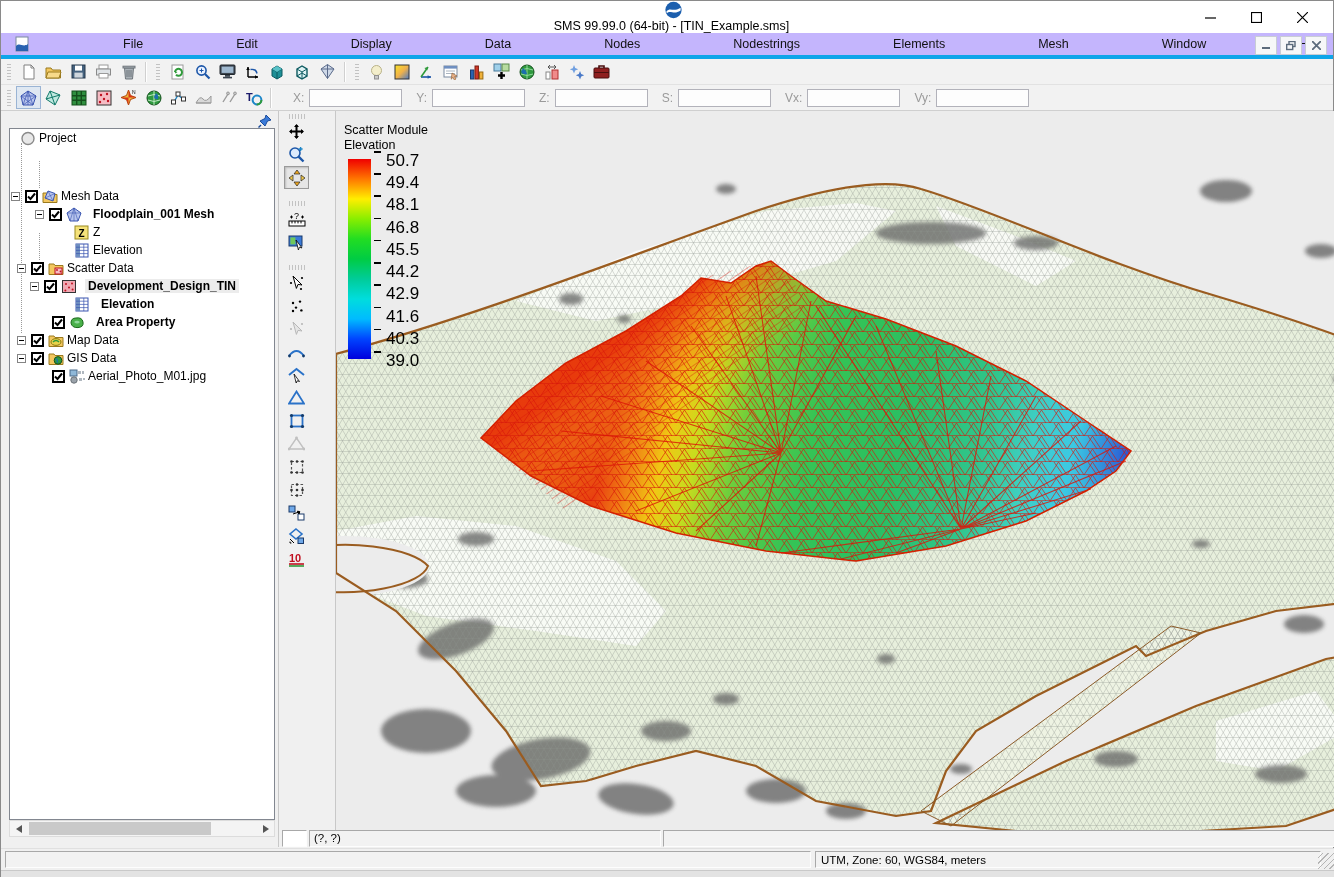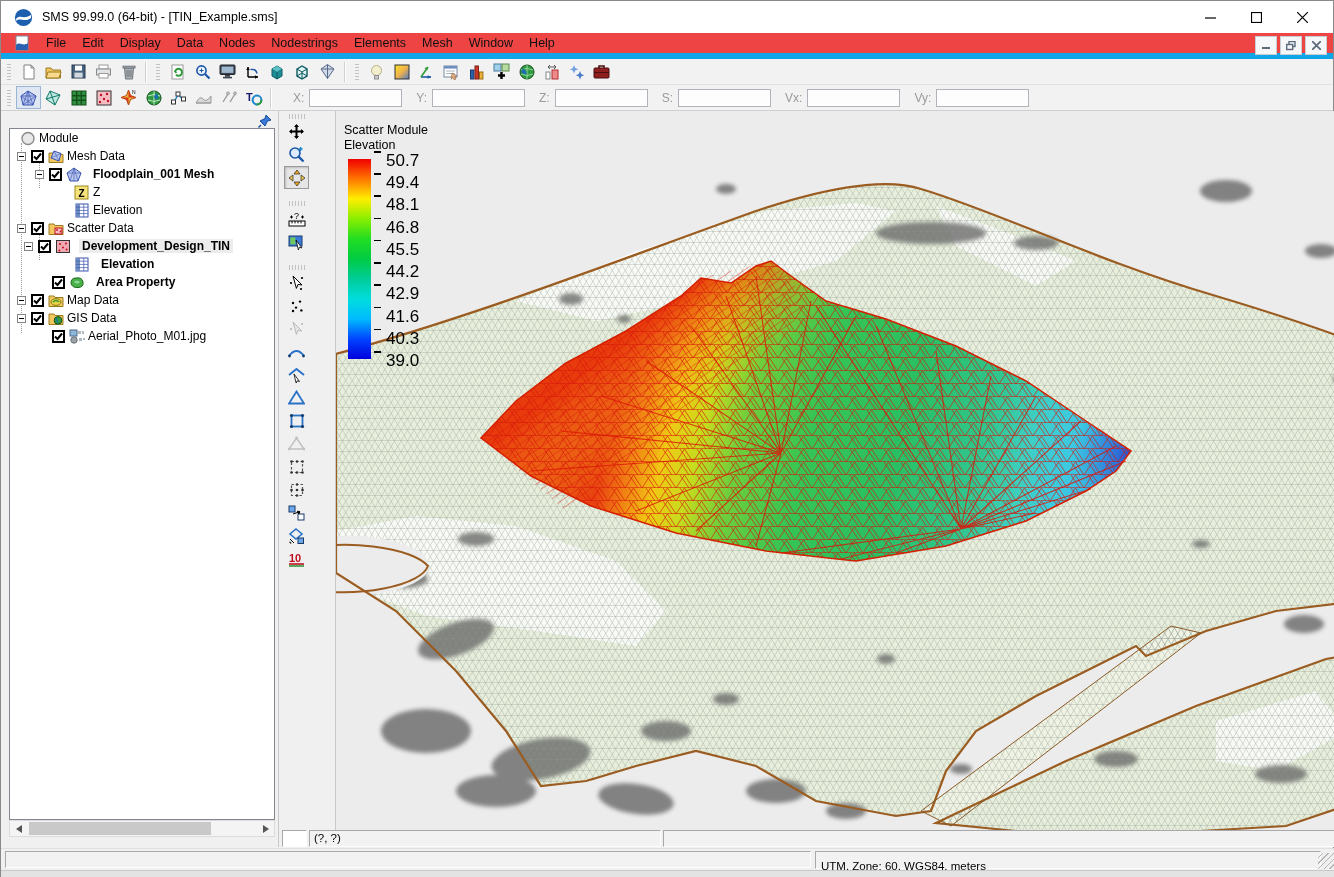--- a/index.html
+++ b/index.html
@@ -3,29 +3,29 @@
 <meta charset="utf-8">
 <style>
   * { margin:0; padding:0; box-sizing:border-box; }
   html,body { width:1334px; height:877px; overflow:hidden;
     font-family:"Liberation Sans", sans-serif; background:#d4d4d4; }
   #window { position:absolute; left:0; top:0; width:1334px; height:877px;
     background:#f0f0f0; border:1px solid #8a8a8a; }
 
   
   #titlebar { position:absolute; left:0; top:0; width:100%; height:32px;
-    background:#ffffff; display:flex; align-items:center; }
+    background:#ffffff; display:flex; align-items:center;flex-direction:column; }
   #app-icon { width:19px; height:19px; margin-left:13px; }
   #title-text { margin-left:9px; font-size:12.5px; color:#000; }
   .win-ctrls { position:absolute; right:8px; top:0; height:32px; display:flex; }
   .win-btn { width:46px; height:32px; display:flex; align-items:center; justify-content:center; }
 
   
   #menubar { position:absolute; left:0; top:32px; width:100%; height:26px;
-    background:#ef4444; display:flex; align-items:center; border-bottom:6px solid #0ea5e9;}
+    background:#c4b5fd; display:flex; align-items:center; border-bottom:4px solid #0ea5e9;justify-content:space-between;}
   #menu-doc-icon { width:16px; height:16px; margin-left:13px; margin-right:8px; }
   .menu-item { padding:4px 8px; font-size:12.5px; color:#111; cursor:default; }
   .mdi-ctrls { position:absolute; right:6px; top:3px; display:flex; gap:3px; }
   .mdi-btn { width:22px; height:19px; border:1px solid #c8cdd4; background:#f6f7f8;
     display:flex; align-items:center; justify-content:center; }
 
   
   .toolbar { position:absolute; left:0; width:100%; height:26px; background:#f2f2f2;
     display:flex; align-items:center; }
   #toolbar1 { top:58px; border-bottom:1px solid #e2e2e2; }
@@ -86,21 +86,21 @@
   
   #inner-status { position:absolute; left:281px; top:829px; width:1053px; height:17px; background:#f0f0f0; display:flex; }
   .sunken { border:1px solid; border-color:#a8a8a8 #fdfdfd #fdfdfd #a8a8a8; background:#f2f2f2; }
   #is-box { width:25px; height:17px; background:#fff; }
   #is-coords { width:352px; height:17px; font-size:11.5px; color:#000; padding:1px 4px; margin-left:2px; }
   #is-rest { flex:1; height:17px; margin-left:2px; }
   #statusbar { position:absolute; left:0; top:847px; width:1334px; height:22px; background:#f0f0f0;
     border-top:1px solid #e0e0e0; }
   #sb-left { position:absolute; left:4px; top:2px; width:806px; height:17px; }
   #sb-right { position:absolute; left:814px; top:2px; width:506px; height:17px;
-    font-size:11.5px; color:#000; padding:8px 5px; }
+    font-size:11.5px; color:#000; padding:2px 5px; }
   #resize-grip { position:absolute; right:1px; bottom:1px; width:16px; height:16px;
     background:repeating-linear-gradient(135deg,transparent 0 3px,#b5b5b5 3px 4px); }
   #bottom-strip { position:absolute; left:0; top:869px; width:1334px; height:8px;
     background:#e3e3e3; border-top:1px solid #c9c9c9; }
 </style>
 </head>
 <body>
 
 <div id="window">
 
@@ -427,24 +427,24 @@
     <div id="tree-box">
 
       <div class="guide" style="left:11px; top:14px; height:190px;"></div>
       <div class="guide" style="left:29px; top:32px; height:27px;"></div>
       <div class="guide" style="left:29px; top:104px; height:27px;"></div>
 
       <div class="tree-row" style="padding-left:6px;">
         <svg class="ticon" viewBox="0 0 16 15">
             <circle cx="8" cy="7.5" r="6" fill="#e8e8e8" stroke="#8a8a8a" stroke-width="1.4"></circle>
           </svg>
-        <span class="lbl">Module</span>
-      </div>
-
-      <div class="tree-row" style="padding-left:7px;">
+        <span class="lbl">Project</span>
+      </div>
+
+      <div class="tree-row" style="padding-left:1px;margin-top:40px;">
         <span class="expander">
             <i></i>
           </span>
         <span class="cbx">
             <svg width="9" height="9">
               <path d="M1 4.5 L3.5 7 L8 1.5" fill="none" stroke="#000" stroke-width="2"></path>
             </svg>
           </span>
         <svg class="ticon" viewBox="0 0 16 15">
             <path d="M1 4 h5 l1 1.5 h8 v8 h-14z" fill="#f3c75f" stroke="#9a7a1e"></path>
@@ -498,21 +498,21 @@
           </span>
         <svg class="ticon" viewBox="0 0 16 15">
             <path d="M1 3 h5 l1 1.5 h8 v9 h-14z" fill="#f3c75f" stroke="#9a7a1e"></path>
             <rect x="7" y="7" width="7" height="6" fill="#f6bcc4" stroke="#c01020"></rect>
             <circle cx="9" cy="9" r=".9" fill="#c01020"></circle>
             <circle cx="12.5" cy="10.5" r=".9" fill="#c01020"></circle>
           </svg>
         <span class="lbl">Scatter Data</span>
       </div>
 
-      <div class="tree-row" style="padding-left:14px;">
+      <div class="tree-row" style="padding-left:20px;">
         <span class="expander">
             <i></i>
           </span>
         <span class="cbx">
             <svg width="9" height="9">
               <path d="M1 4.5 L3.5 7 L8 1.5" fill="none" stroke="#000" stroke-width="2"></path>
             </svg>
           </span>
         <svg class="ticon" viewBox="0 0 16 15">
             <rect x="1.5" y="1.5" width="13" height="12" fill="#f0a8b2" stroke="#333"></rect>

